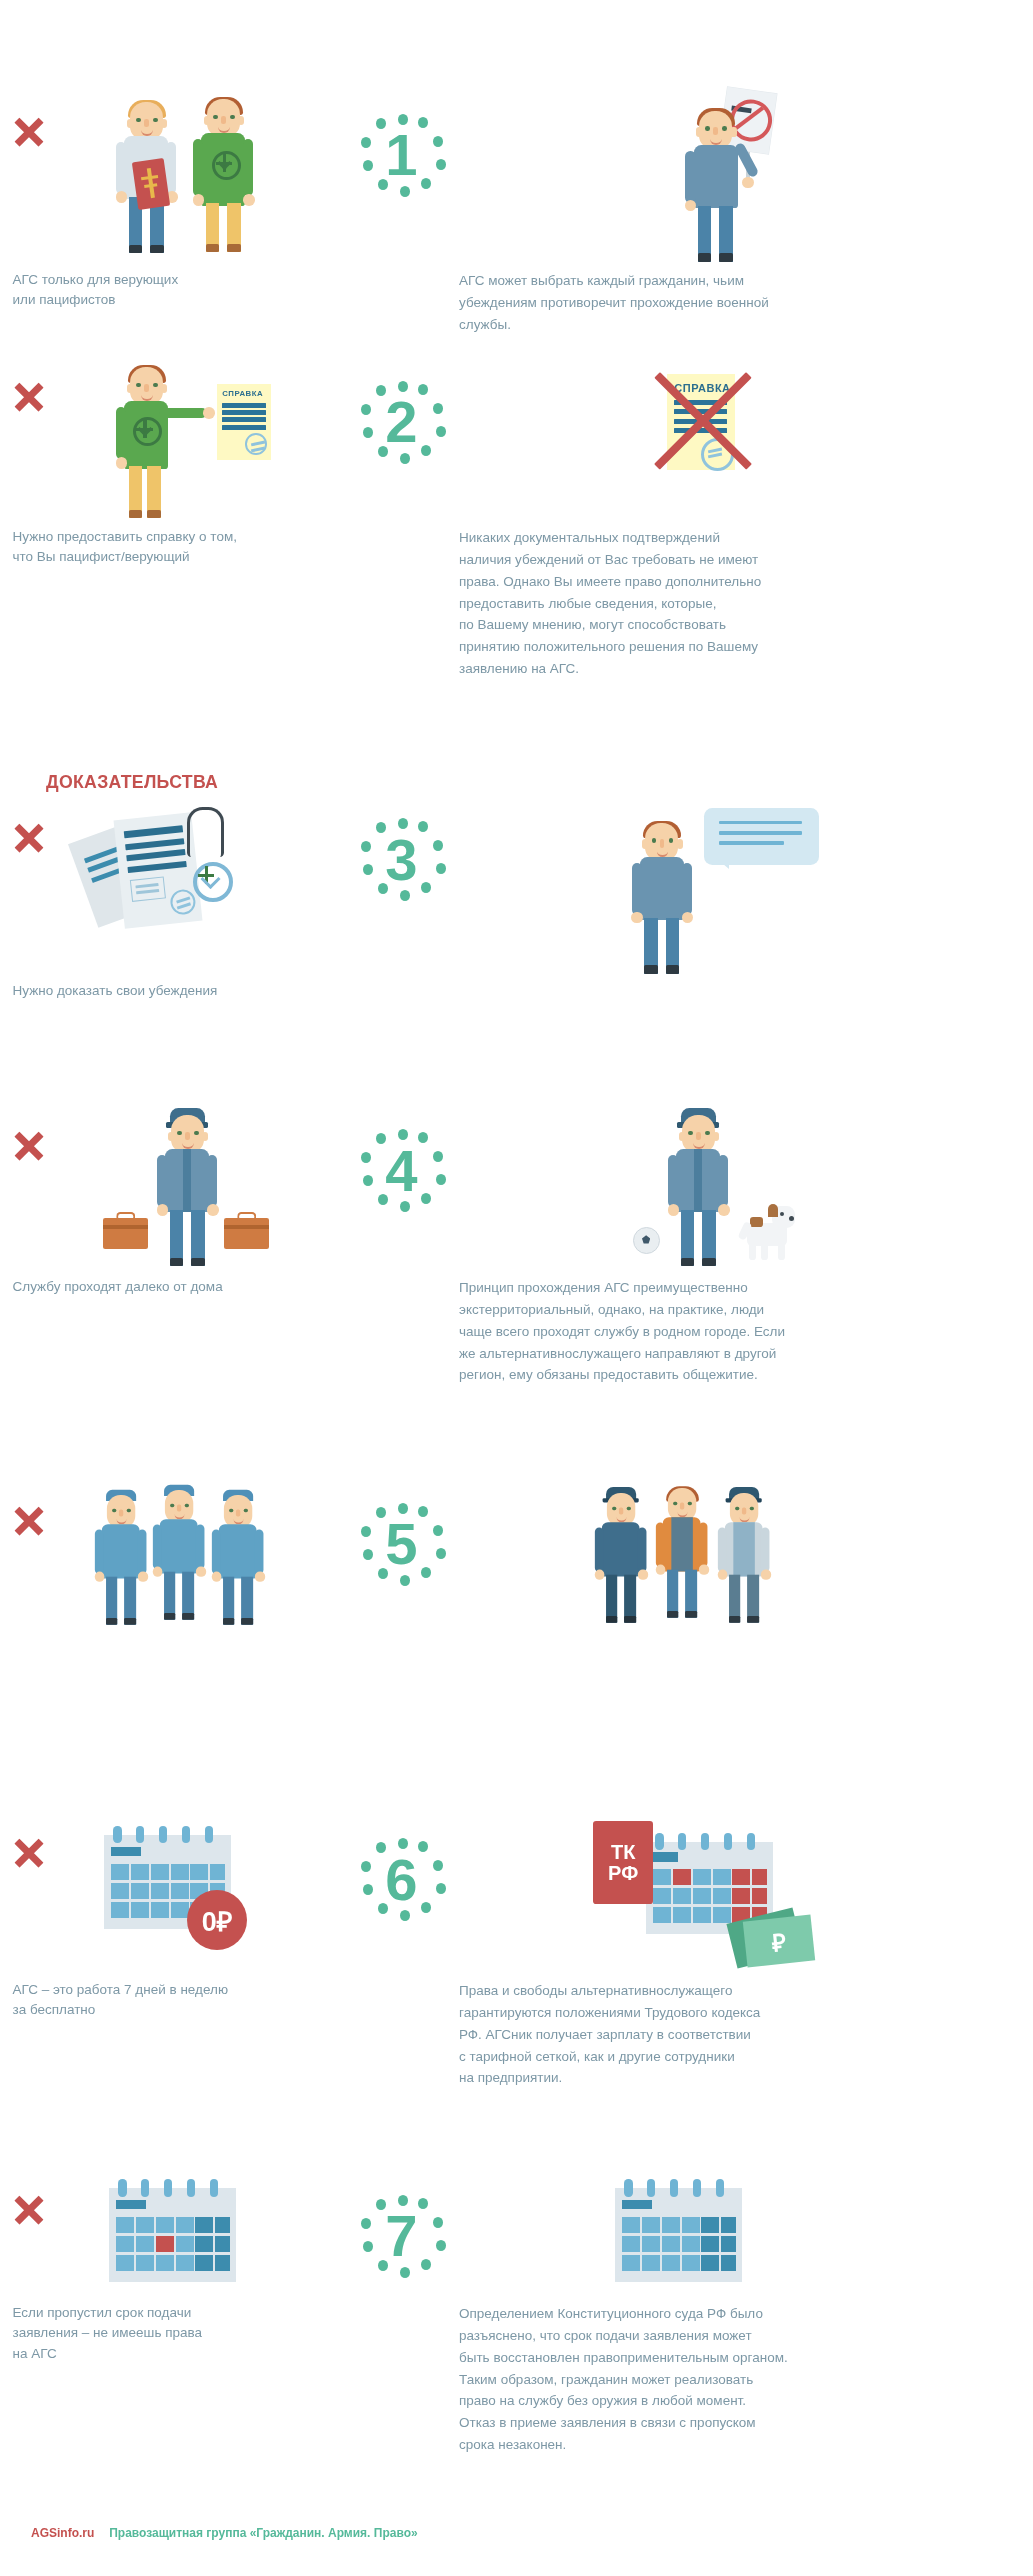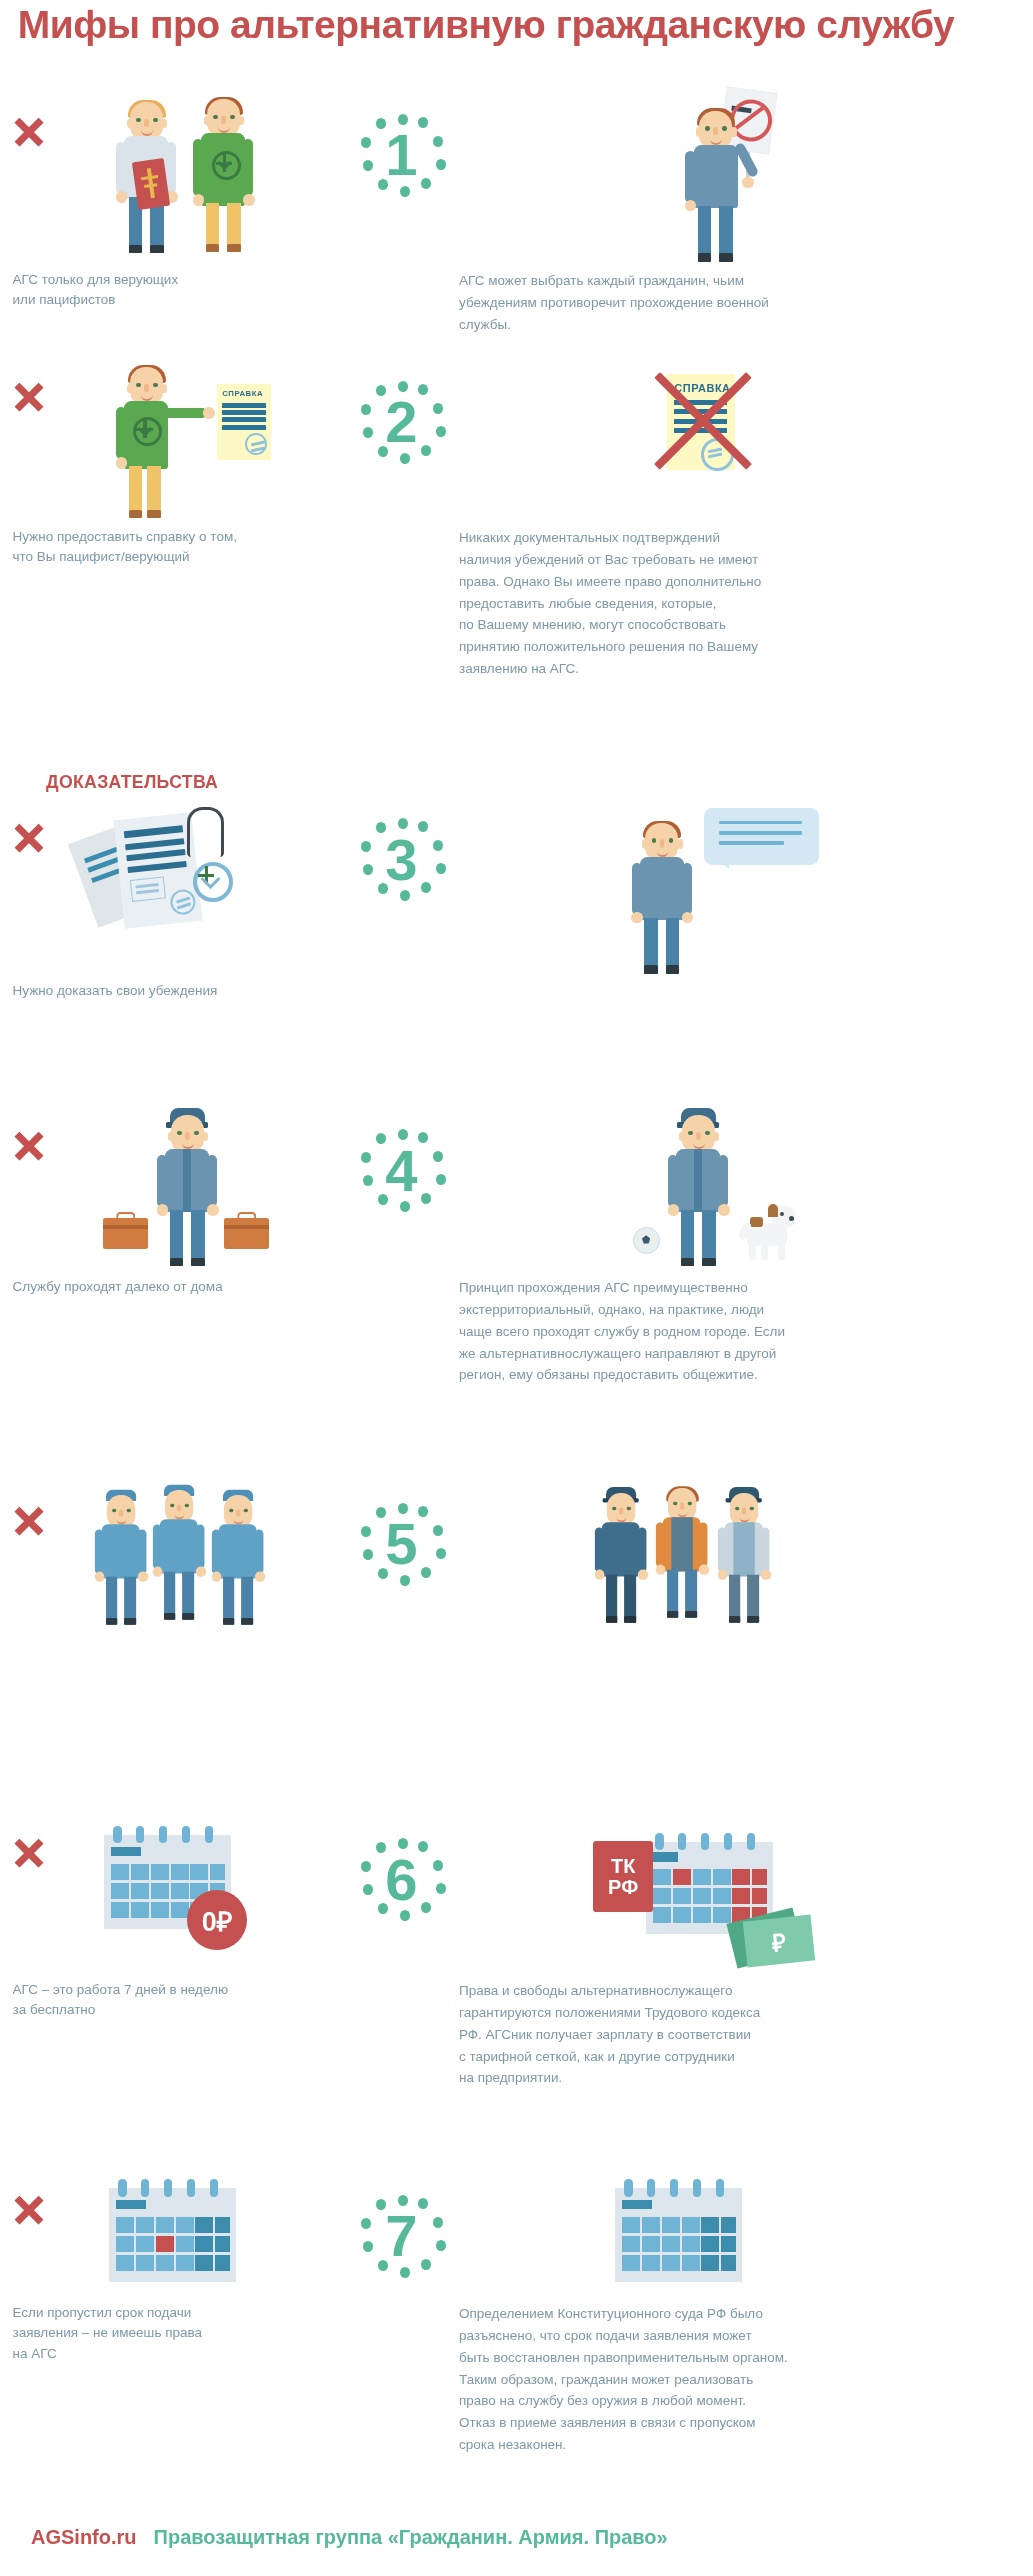--- a/index.html
+++ b/index.html
@@ -47,21 +47,21 @@
   .cap{
     font-size:13.5px;line-height:1.5;color:#7d98a6;font-weight:400;
   }
   .cap.right{font-size:13.5px;line-height:1.62;}
 
   .proof-label{
     position:absolute;font-size:17.7px;font-weight:700;color:#c4514f;letter-spacing:0.3px;
   }
 
   
-  .footer{position:absolute;left:31px;top:2526px;font-size:20px;font-weight:700;}
+  .footer{position:absolute;left:31px;top:2526px;font-size:12px;font-weight:700;}
   .footer .site{color:#c4514f;margin-right:11.5px;}
   .footer .org{color:#55b99a;}
 
   
   .ill{position:absolute;}
   .person{position:absolute;width:63px;height:156px;}
   .head{position:absolute;left:14.6px;top:0;width:33px;height:38px;background:#f6d2a9;border-radius:15.6px 15.6px 13.5px 13.5px;}
   .hair{position:absolute;left:12.5px;top:-2.1px;width:38px;height:17.7px;border-radius:17.7px 17.7px 3.1px 3.1px;}
   .ear{position:absolute;top:16.7px;width:6.3px;height:9.4px;background:#f6d2a9;border-radius:3.1px;}
   .eye{position:absolute;top:15.6px;width:4.7px;height:4.7px;background:#4b7b4f;border-radius:50%;}
@@ -123,21 +123,20 @@
   .coin{position:absolute;border-radius:50%;background:#c4514f;color:#fff;display:flex;align-items:center;justify-content:center;font-weight:700;}
   .bill{position:absolute;background:#6cc0a0;display:flex;align-items:center;justify-content:center;color:#fff;font-size:24px;font-weight:700;}
   .codebook{position:absolute;background:#c4514f;border-radius:3.1px;color:#fff;font-weight:700;font-size:20px;
     display:flex;flex-direction:column;align-items:center;justify-content:center;line-height:1.05;}
 </style>
 </head>
 <body>
 
 <div class="page">
 
-  <div class="title">Мифы про альтернативную гражданскую службу</div>
 
   <div class="section" style="top:99px;height:224px;">
     <div class="xmark" style="left:12.5px;top:16.7px;"></div>
 
     <div class="ill" style="left:115px;top:0px;width:188px;height:156px;">
 
       <div class="person" style="left:0;top:3.1px;">
         <div class="hair" style="background:#e8ae5b;"></div>
         <div class="head"></div>
         <div class="ear" style="left:11.5px;"></div>
@@ -718,21 +717,21 @@
           <div class="cal-cell" style="left:67px;top:46px;"></div>
         <div class="cal-cell" style="left:86px;top:46px;background:#c4514f;"></div>
           <div class="cal-cell" style="left:106px;top:46px;width:14.6px;background:#c4514f;"></div>
         <div class="cal-cell" style="left:7.3px;top:65px;"></div>
           <div class="cal-cell" style="left:27px;top:65px;"></div>
         <div class="cal-cell" style="left:47px;top:65px;"></div>
           <div class="cal-cell" style="left:67px;top:65px;"></div>
         <div class="cal-cell" style="left:86px;top:65px;background:#c4514f;"></div>
           <div class="cal-cell" style="left:106px;top:65px;width:14.6px;background:#c4514f;"></div>
       </div>
-      <div class="codebook" style="left:4.2px;top:28px;width:60px;height:71px;text-align:center;">
+      <div class="codebook" style="left:4.2px;top:8px;width:60px;height:83px;text-align:center;">
         <span>ТК</span>
         <span>РФ</span>
       </div>
       <div class="bill" style="left:142px;top:102px;width:68px;height:46px;background:#4fa886;transform:rotate(-14deg);"></div>
       <div class="bill" style="left:156px;top:105px;width:68px;height:46px;background:#7ecaab;transform:rotate(-6deg);">
         <span>₽</span>
       </div>
     </div>
 
     <div class="cap" style="position:absolute;left:12.5px;top:167px;width:344px;white-space:pre-line;">АГС – это работа 7 дней в неделю

